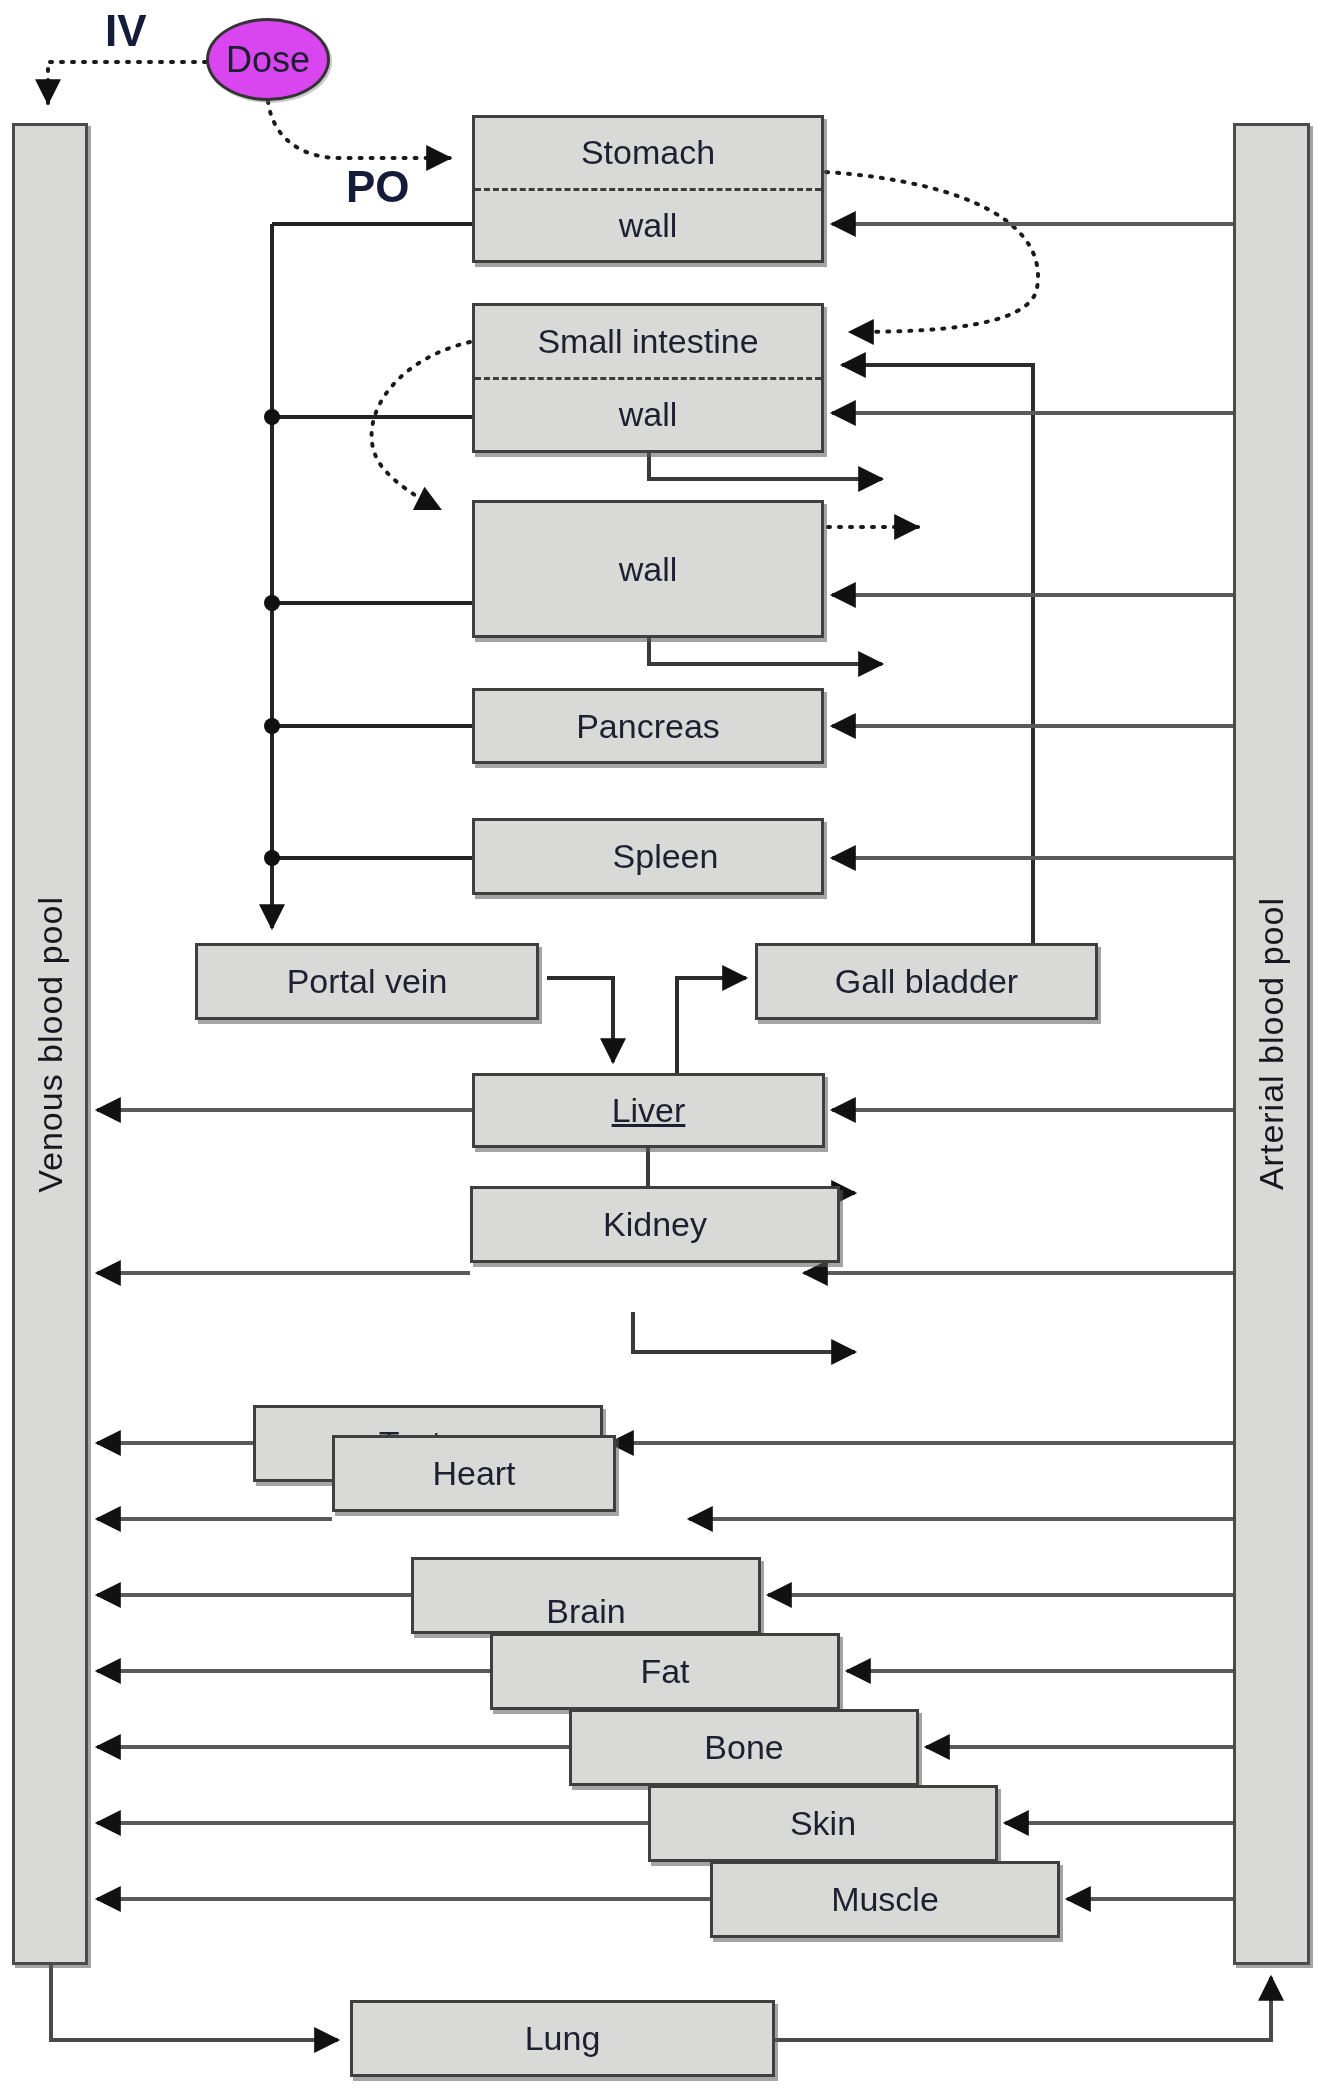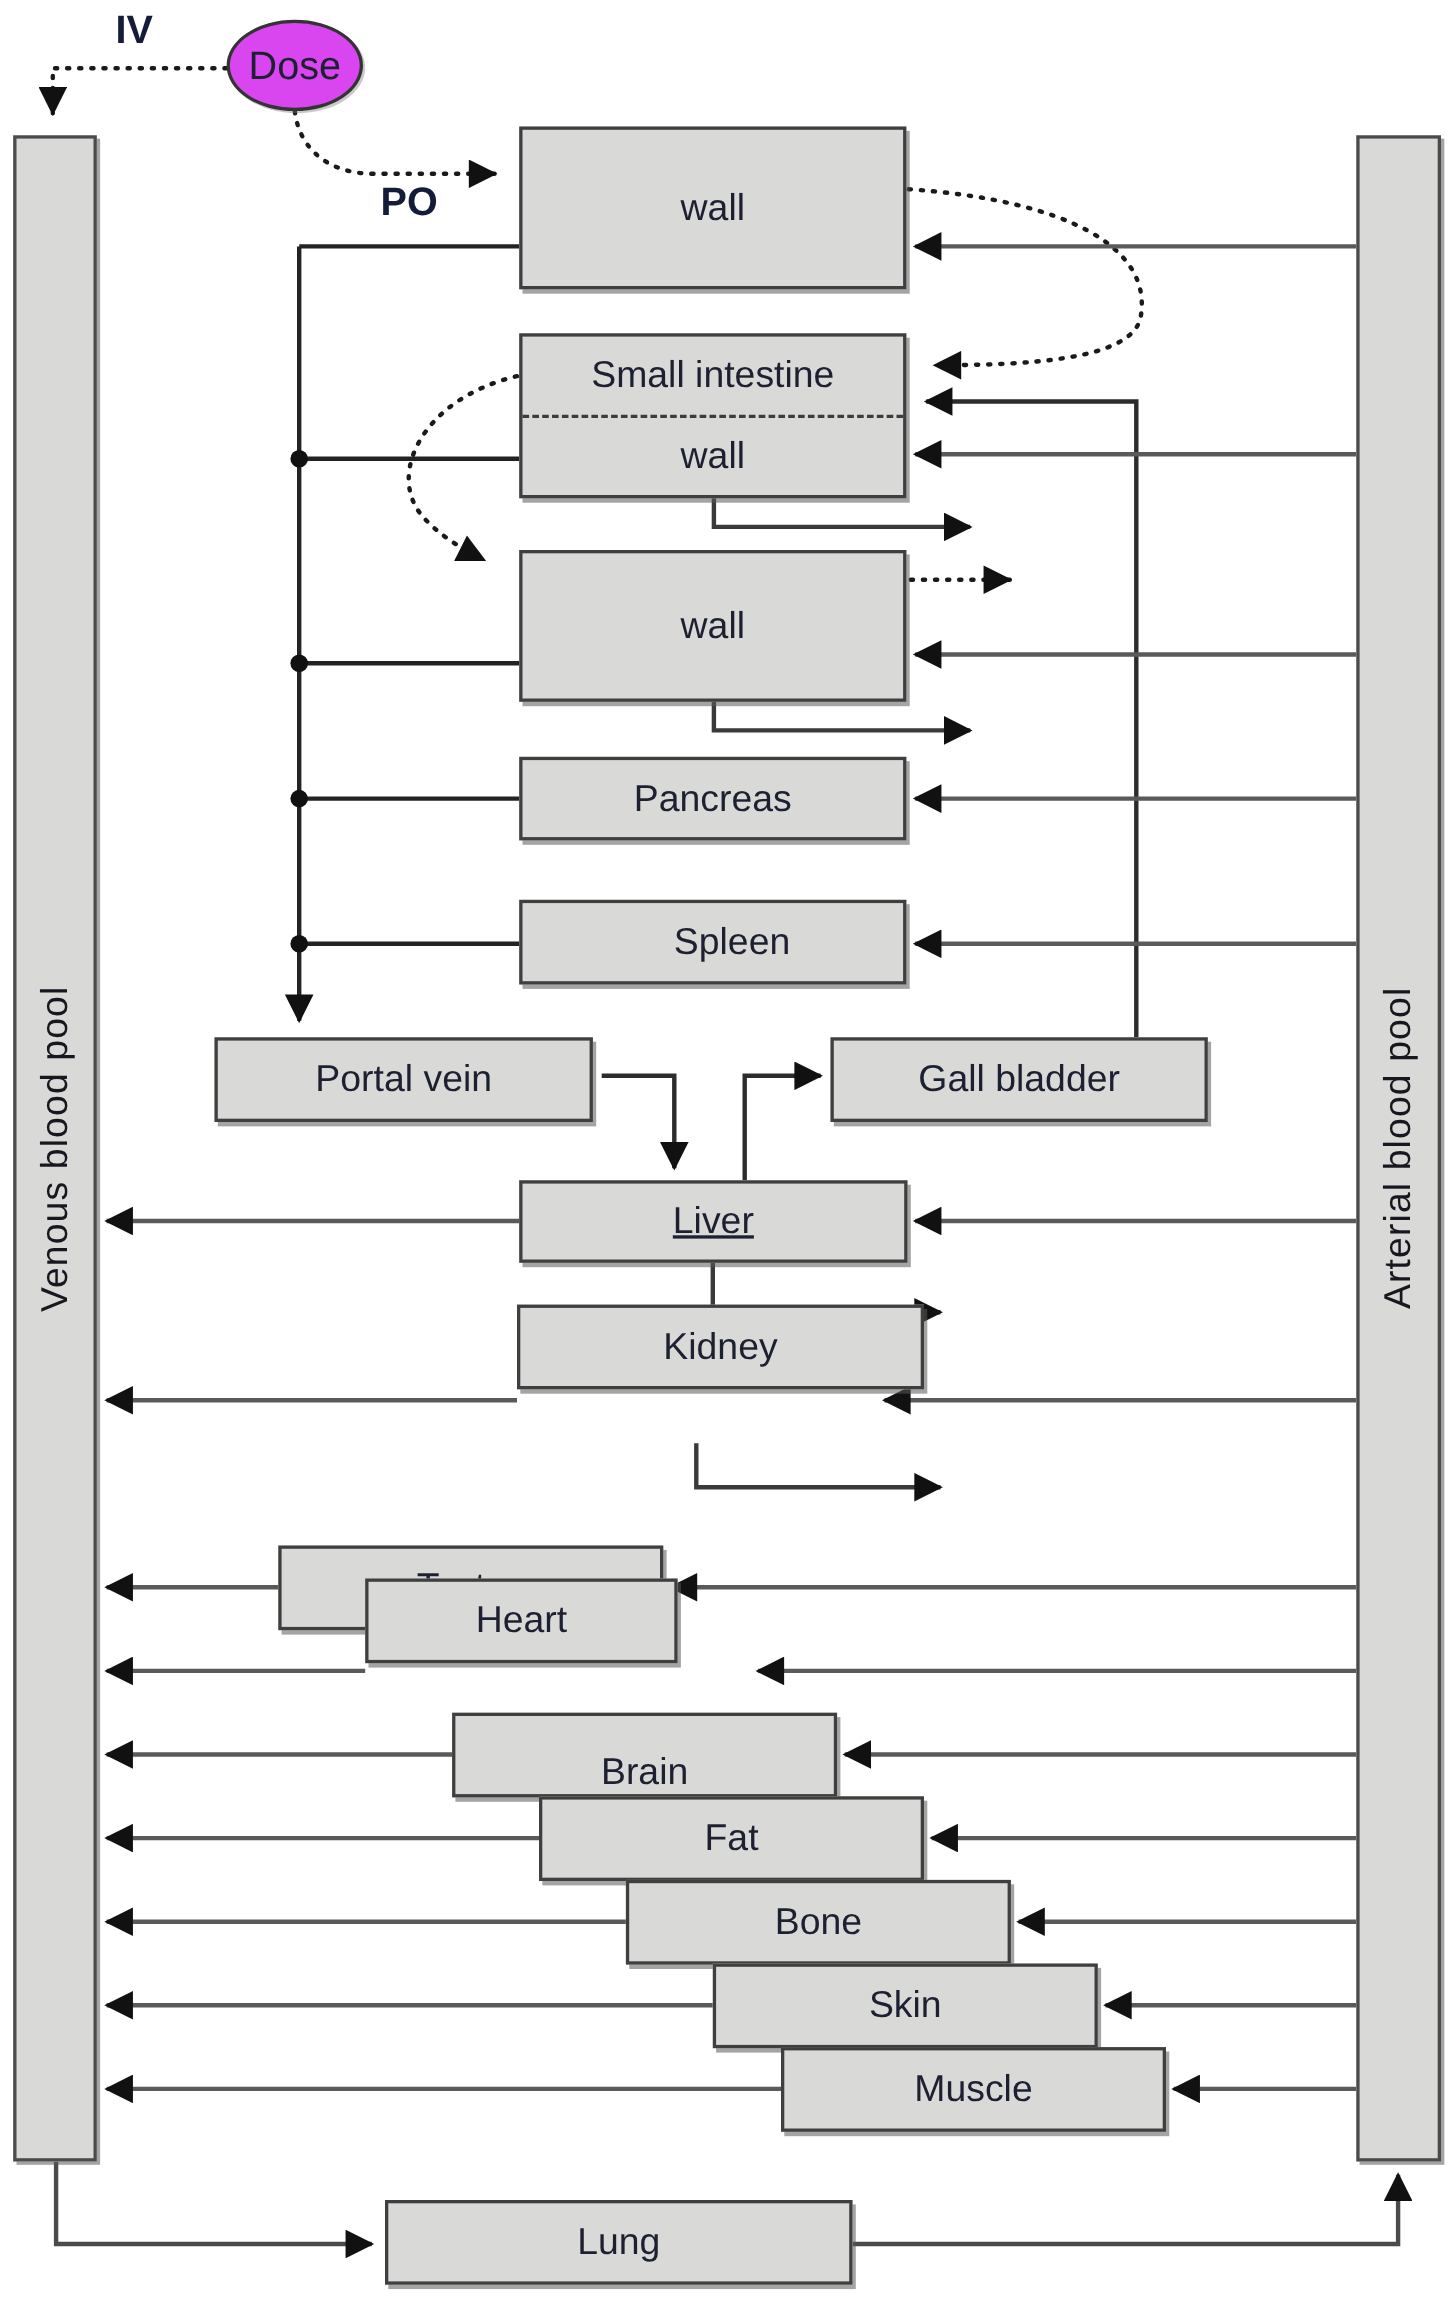--- a/index.html
+++ b/index.html
@@ -24,21 +24,21 @@
   }
   .node .half{flex:1;display:flex;align-items:center;justify-content:center;font-size:34px;}
   .node .half.upper{border-bottom:3px dashed #3c3c3c;}
   .node.single{align-items:center;justify-content:center;flex-direction:row;font-size:34px;}
   .dose{
     position:absolute;background:#d946ef;border:3px solid #333;border-radius:50%;
     display:flex;align-items:center;justify-content:center;
     font-size:36px;color:#1d2030;box-sizing:border-box;
     box-shadow:2px 2px 0 rgba(120,120,120,.4);
   }
-  .route-label{position:absolute;font-size:36px;font-weight:bold;color:#141c3a;}
+  .route-label{position:absolute;font-size:44px;font-weight:bold;color:#141c3a;}
 </style>
 </head>
 <body>
 
 <div class="figure">
 
   <svg class="wires" viewBox="0 0 1323 2091" xmlns="http://www.w3.org/2000/svg">
     <defs>
       <marker id="ah" viewBox="0 0 12 12" refX="11" refY="6" markerWidth="7.5" markerHeight="6.5" orient="auto-start-reverse">
         <path d="M0,0 L12,6 L0,12 Z" fill="#111111"></path>
@@ -124,20 +124,21 @@
   </div>
 
   <div class="dose" style="left:206px;top:18px;width:124px;height:83px;">
     <span>Dose</span>
   </div>
   <div class="route-label" style="left:105px;top:6px;">IV</div>
   <div class="route-label" style="left:346px;top:162px;">PO</div>
 
   <div id="nodes">
       <div class="node" style="left: 472px; top: 115px; width: 352px; height: 148px;">
+        <div class="half upper">Stomach</div>
         <div class="half">wall</div>
       </div>
       <div class="node" style="left: 472px; top: 303px; width: 352px; height: 150px;">
         <div class="half upper">Small intestine</div>
         <div class="half">wall</div>
       </div>
       <div class="node" style="left: 472px; top: 500px; width: 352px; height: 138px;">
         <div class="half">wall</div>
       </div>
       <div class="node single" style="left: 472px; top: 688px; width: 352px; height: 76px;">

